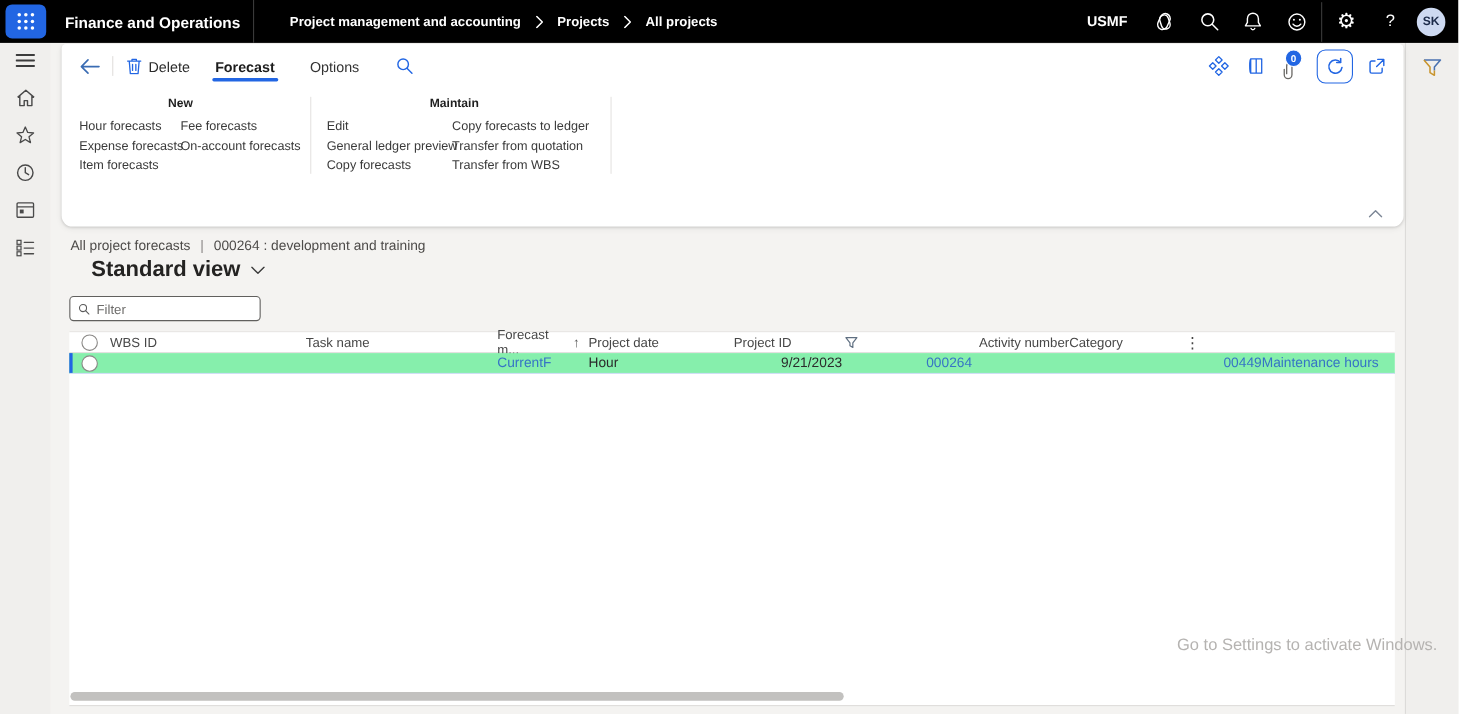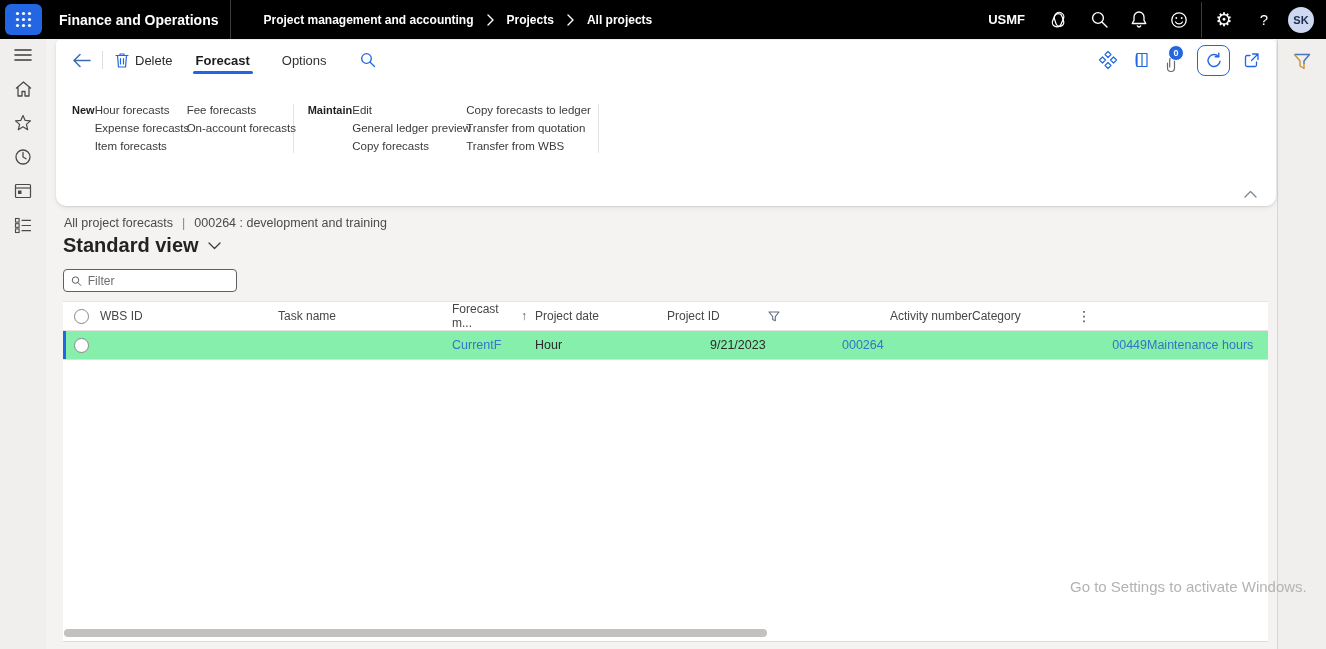--- a/index.html
+++ b/index.html
@@ -45,42 +45,42 @@
   .tab.active::after { content:""; position:absolute; left:0; right:0; bottom:1px; height:3px; border-radius:2px; background:#2266E3; }
   .ap-search { margin-left:26px; width:24px; height:24px; }
   .ap-right { margin-left:auto; display:flex; align-items:center; gap:8px; }
   .ap-icon { width:26px; height:26px; }
   .clipwrap { position:relative; width:26px; height:26px; }
   .badge { position:absolute; top:-2px; left:5px; min-width:16px; height:16px; border-radius:8px; background:#2266E3; border:1.5px solid #fff; color:#fff; font-size:9px; font-weight:bold; display:flex; align-items:center; justify-content:center; }
   .refreshbox { width:33px; height:31px; border:1px solid #2266E3; border-radius:8px; display:flex; align-items:center; justify-content:center; cursor:pointer; }
 
   
   .ribbon { display:flex; padding-left:16px; margin-top:8px; }
-  .rgroup { display:flex; flex-direction:row; border-right:1px solid #e5e3e1; padding-right:14px; margin-right:14px;margin-top:16px; }
+  .rgroup { display:flex; flex-direction:column; border-right:1px solid #e5e3e1; padding-right:26px; margin-right:14px; }
   .rg-title { text-align:center; font-size:11px; font-weight:bold; color:#1f1f1f; margin-bottom:9px; }
   .rg-cols { display:flex; gap:14px; }
   .rg-col { display:flex; flex-direction:column; gap:5px; }
   .rg-item { font-size:11.5px; color:#3a3a3a; line-height:13px; white-space:nowrap; cursor:pointer; }
   .g1c1 { width:78px; } .g1c2 { width:92px; } .g2c1 { width:100px; } .g2c2 { width:118px; }
   .collapse { position:absolute; right:16px; bottom:5px; width:20px; height:14px; display:flex; align-items:center; justify-content:center; cursor:pointer; }
 
   
   .recordline { position:absolute; left:18px; top:180px; font-size:12.5px; color:#4d4b49; display:flex; align-items:center; }
   .rec-sep { margin:0 9px; color:#8a8886; }
   .viewtitle { position:absolute; left:17px; top:198px; display:flex; align-items:center; gap:9px; cursor:pointer; }
-  .viewtitle .vt { font-size:20px; font-weight:bold; color:#242322; }
+  .viewtitle .vt { font-size:20px; font-weight:bold; color:#242322;margin-left:20px; }
 
   
   .filterbox { position:absolute; left:17px; top:233px; width:174px; height:23px; background:#fff; border:1px solid #61605e; border-radius:4px; display:flex; align-items:center; padding:0 7px; gap:6px; }
   .filterbox input { border:none; outline:none; width:100%; font-size:12px; color:#333; font-family:"Liberation Sans", sans-serif; background:transparent; }
   .filterbox input::placeholder { color:#6e6d6b; }
 
   
   .gridcard { position:absolute; left:17px; top:265px; width:1205px; height:341px; background:#fff; border-top:1px solid #e7e5e3; border-bottom:1px solid #dddbd9; }
-  .g-row { display:flex; height:29px; align-items:center; }
+  .g-row { display:flex; height:19px; align-items:center; }
   .g-head { border-bottom:1px solid #e3e1df; }
   .g-head .hc { font-size:12px; color:#474747; }
   .hc, .dc { display:flex; align-items:center; height:100%; }
   .c0 { width:37px; justify-content:center; }
   .c1 { width:178px; } .c2 { width:174px; }
   .c3 { width:83px; justify-content:space-between; padding-right:8px; }
   .c4 { width:175px; } .c5 { width:132px; }
   .c6 { width:125px; justify-content:space-between; padding-right:12px; }
   .c7 { width:180px;justify-content:flex-end; } .c8 { width:103px; }
   .c9 { width:18px; justify-content:center; }

